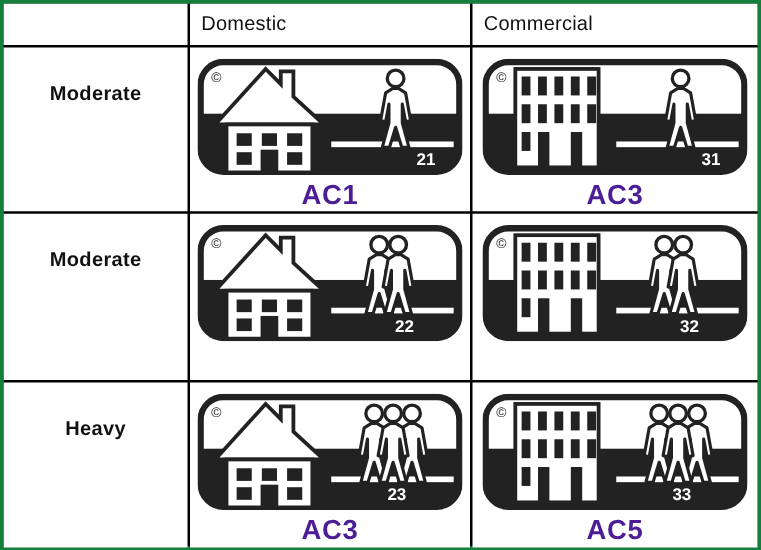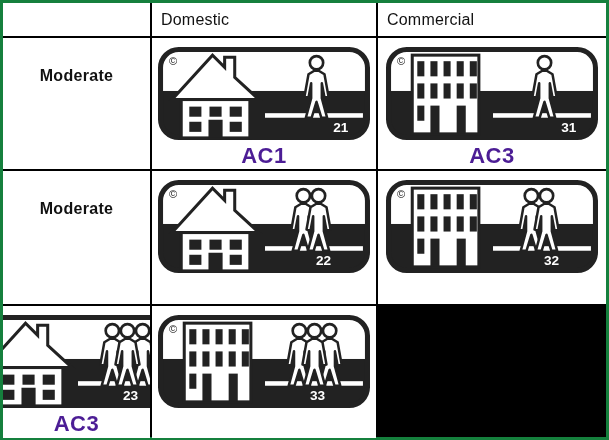--- a/index.html
+++ b/index.html
@@ -184,20 +184,21 @@
   </g>
             <g transform="translate(159,8.5) scale(0.88)">
     <circle cx="0" cy="8" r="7.5" fill="#ffffff" stroke="#222222" stroke-width="3"></circle>
     <path d="M-2.5,17 L2.5,17 L9,21 L13.5,46 L9,47 L6,31 L6,48 L12,70 L5.5,70 L0,52
              L-5.5,70 L-12,70 L-6,48 L-6,31 L-9,47 L-13.5,46 L-9,21 Z" fill="#ffffff" stroke="#222222" stroke-width="2.8" stroke-linejoin="round"></path>
   </g>
      <text x="164" y="84.5" font-size="13.5" font-weight="bold" fill="#ffffff" text-anchor="middle">32</text>
    </svg></div>
     </div>
 
+    <div class="cell rlabel">Heavy</div>
     <div class="cell bcell">
       <div class="badge-box"><svg viewBox="0 0 210 92" width="212" height="93">
      <defs>
               <clipPath id="rc20">
                 <rect x="2.5" y="2.5" width="205" height="87" rx="18"></rect>
               </clipPath>
             </defs>
      <rect x="2.5" y="2.5" width="205" height="87" rx="18" fill="#ffffff"></rect>
      <rect x="0" y="43.5" width="210" height="48.5" clip-path="url(#rc20)" fill="#222222"></rect>
      <rect x="2.5" y="2.5" width="205" height="87" rx="18" fill="none" stroke="#222222" stroke-width="5"></rect>
@@ -270,16 +271,17 @@
     <path d="M-2.5,17 L2.5,17 L9,21 L13.5,46 L9,47 L6,31 L6,48 L12,70 L5.5,70 L0,52
              L-5.5,70 L-12,70 L-6,48 L-6,31 L-9,47 L-13.5,46 L-9,21 Z" fill="#ffffff" stroke="#222222" stroke-width="2.8" stroke-linejoin="round"></path>
   </g>
             <g transform="translate(155,8.5) scale(0.88)">
     <circle cx="0" cy="8" r="7.5" fill="#ffffff" stroke="#222222" stroke-width="3"></circle>
     <path d="M-2.5,17 L2.5,17 L9,21 L13.5,46 L9,47 L6,31 L6,48 L12,70 L5.5,70 L0,52
              L-5.5,70 L-12,70 L-6,48 L-6,31 L-9,47 L-13.5,46 L-9,21 Z" fill="#ffffff" stroke="#222222" stroke-width="2.8" stroke-linejoin="round"></path>
   </g>
      <text x="158" y="84.5" font-size="13.5" font-weight="bold" fill="#ffffff" text-anchor="middle">33</text>
    </svg></div>
+      <div class="ac-label">AC5</div>
     </div>
 
   </div>
 </div>
 
 </body></html>

